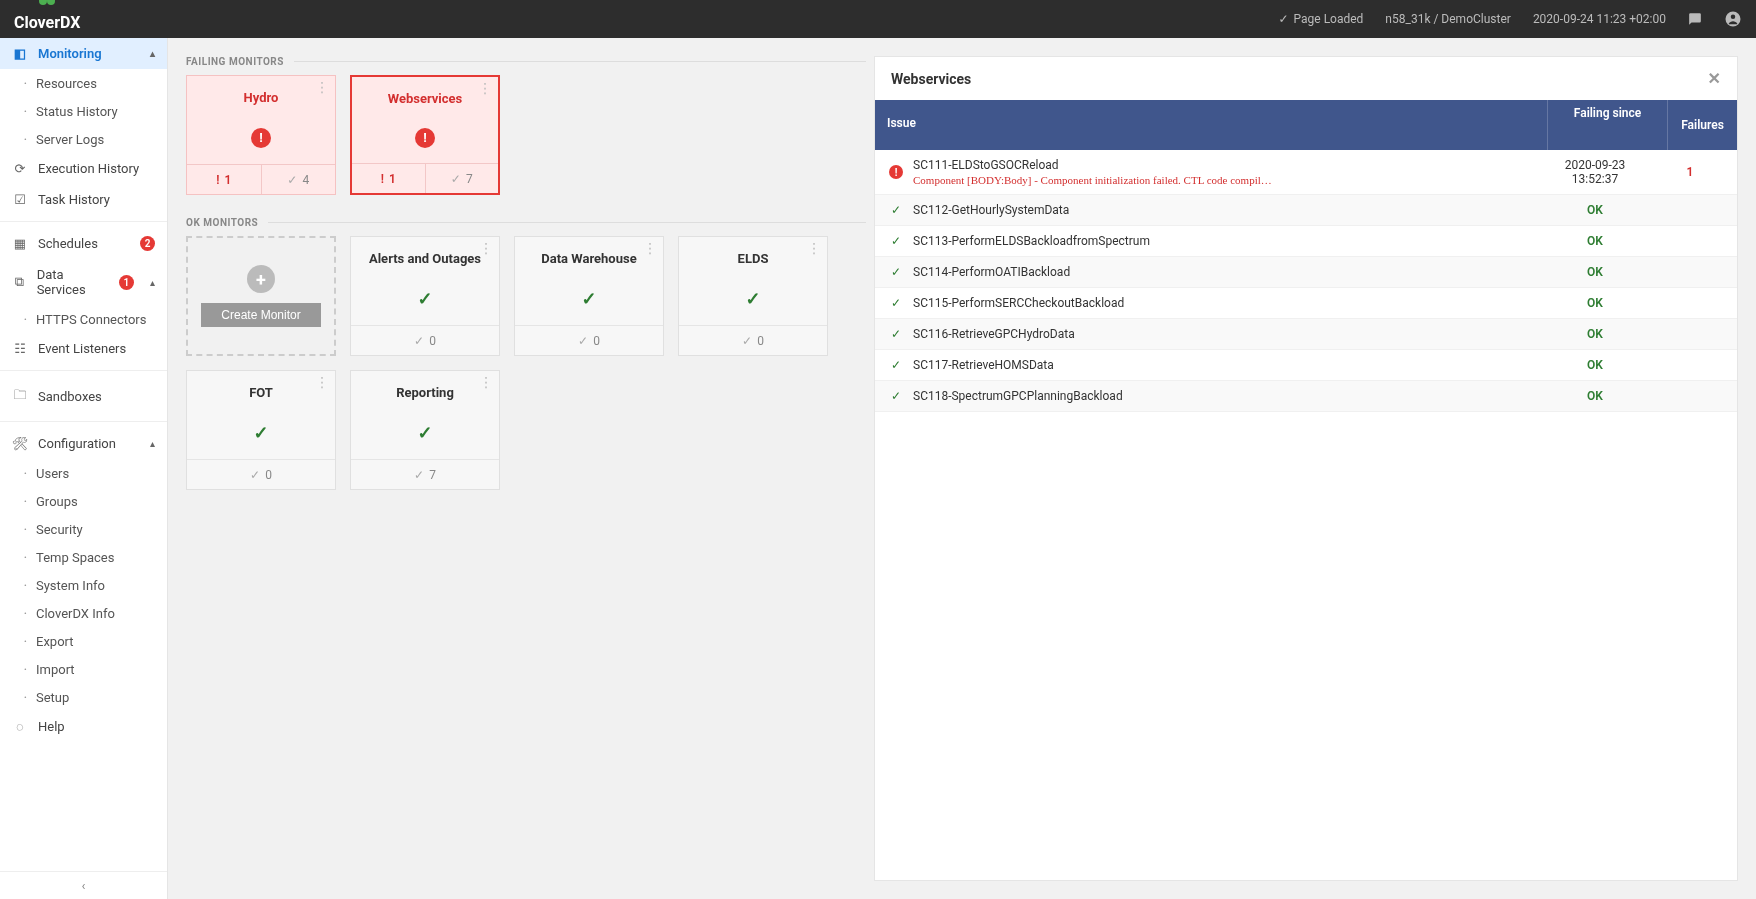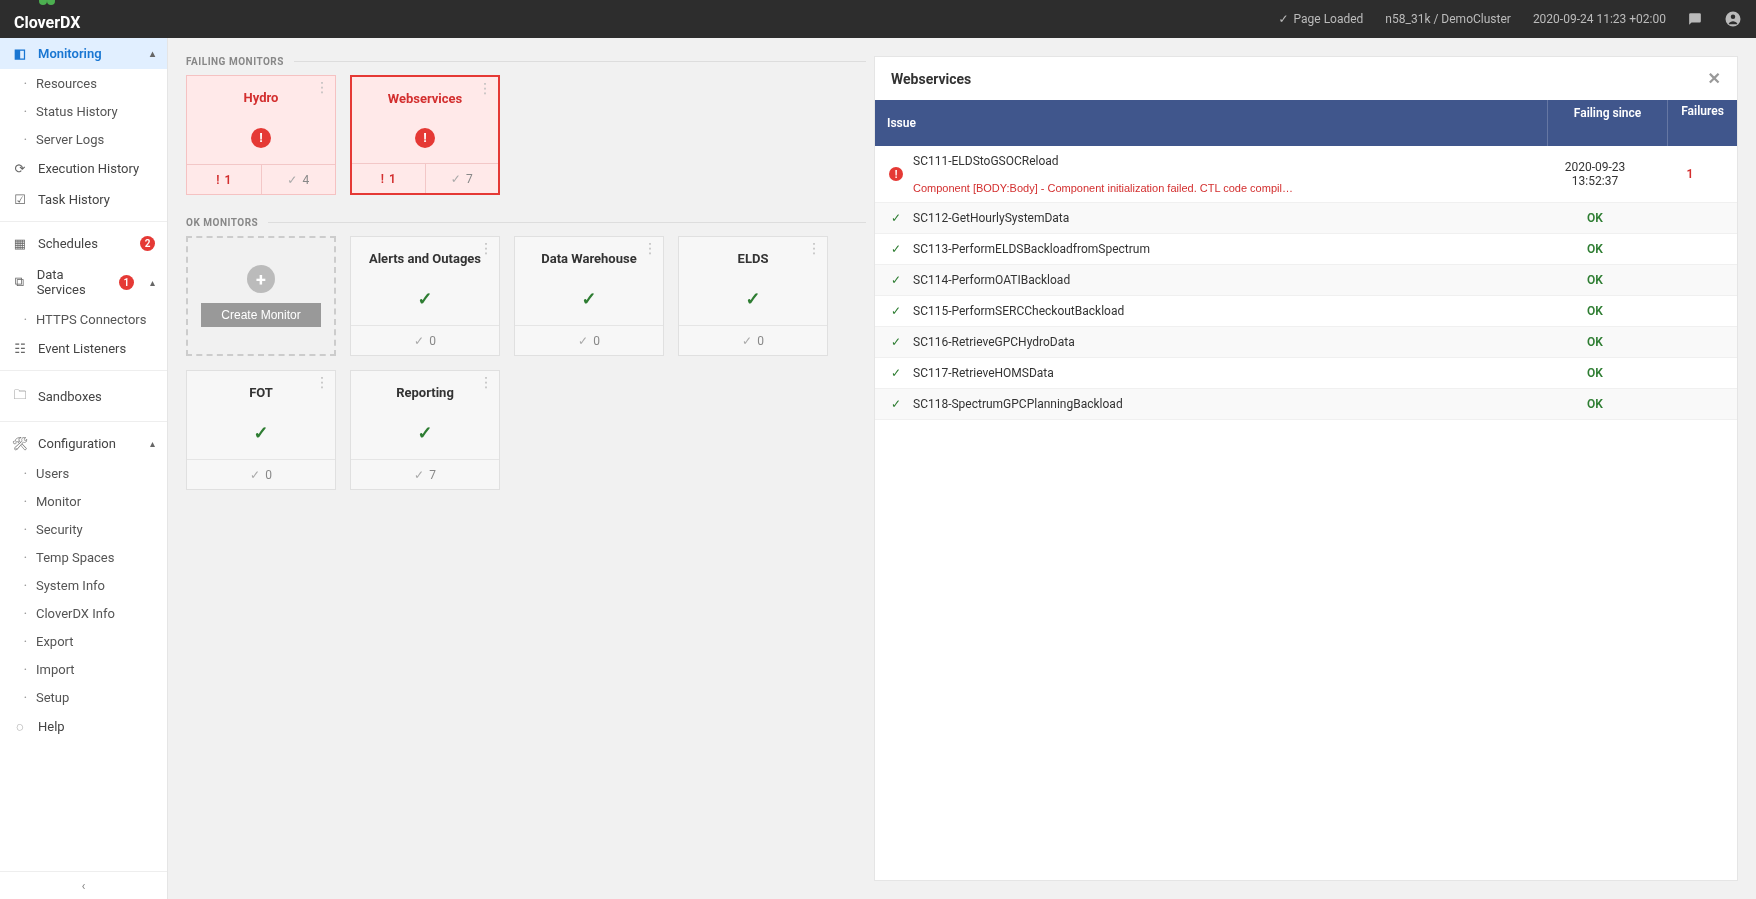--- a/index.html
+++ b/index.html
@@ -60,27 +60,27 @@
   .card.create .plus-circle { width:28px; height:28px; border-radius:50%; background:#bbb; color:#fff; display:flex; align-items:center; justify-content:center; font-size:18px; font-weight:700; }
   .card.create .create-btn { background:#999; color:#fff; padding:5px 20px; font-size:12px; border:none; cursor:pointer; }
 
   
   .detail { flex:1 1 50%; background:#fff; border:1px solid #e5e5e5; display:flex; flex-direction:column; }
   .detail-header { display:flex; align-items:center; padding:12px 16px; font-weight:700; font-size:14px; }
   .detail-header .close { margin-left:auto; color:#999; cursor:pointer; font-size:16px; }
   .detail-table-head { display:flex; background:#40568c; color:#fff; font-size:12px; font-weight:600; }
   .col-issue { flex:1; padding:16px 12px; }
   .col-since { width:120px; padding:6px 8px; text-align:center; border-left:1px solid rgba(255,255,255,0.2); }
-  .col-fail { width:70px; padding:4px 8px; text-align:center; border-left:1px solid rgba(255,255,255,0.2); }
+  .col-fail { width:70px; padding:18px 8px; text-align:center; border-left:1px solid rgba(255,255,255,0.2); }
   .detail-row { display:flex; padding:8px 12px; align-items:center; font-size:12px; border-bottom:1px solid #f0f0f0; }
   .detail-row:nth-child(odd) { background:#fff; }
   .detail-row:nth-child(even) { background:#f9f9f9; }
   .dr-icon { width:18px; display:flex; align-items:center; justify-content:center; }
   .dr-issue { flex:1; padding:0 8px; }
-  .dr-issue .sub { font-family: Liberation Sans, sans-serif; color:#d32f2f; font-size:11px; margin-top:14px; }
+  .dr-issue .sub { font-family: Liberation Serif, serif; color:#d32f2f; font-size:11px; margin-top:2px; }
   .dr-since { width:120px; text-align:center; font-size:12px; }
   .dr-fail { width:70px; text-align:center; color:#d32f2f; font-weight:600; }
   .dr-ok { width:120px; text-align:center; color:#2e7d32; font-weight:600; }
   .ok-green { color:#2e7d32; }
   .err-dot { width:14px; height:14px; border-radius:50%; background:#e53935; color:#fff; display:inline-flex; align-items:center; justify-content:center; font-size:10px; font-weight:700; }
 
   svg.ico { width:14px; height:14px; }
 </style>
 </head>
 <body>
@@ -180,21 +180,21 @@
 
     <div class="side-item">
       <span class="si-icon">🛠</span>
       <span>Configuration</span>
       <span class="chev up"></span>
     </div>
     <div class="side-sub">
         <span>Users</span>
       </div>
     <div class="side-sub">
-        <span>Monitor</span>
+        <span>Groups</span>
       </div>
     <div class="side-sub">
         <span>Security</span>
       </div>
     <div class="side-sub">
         <span>Temp Spaces</span>
       </div>
     <div class="side-sub">
         <span>System Info</span>
       </div>

